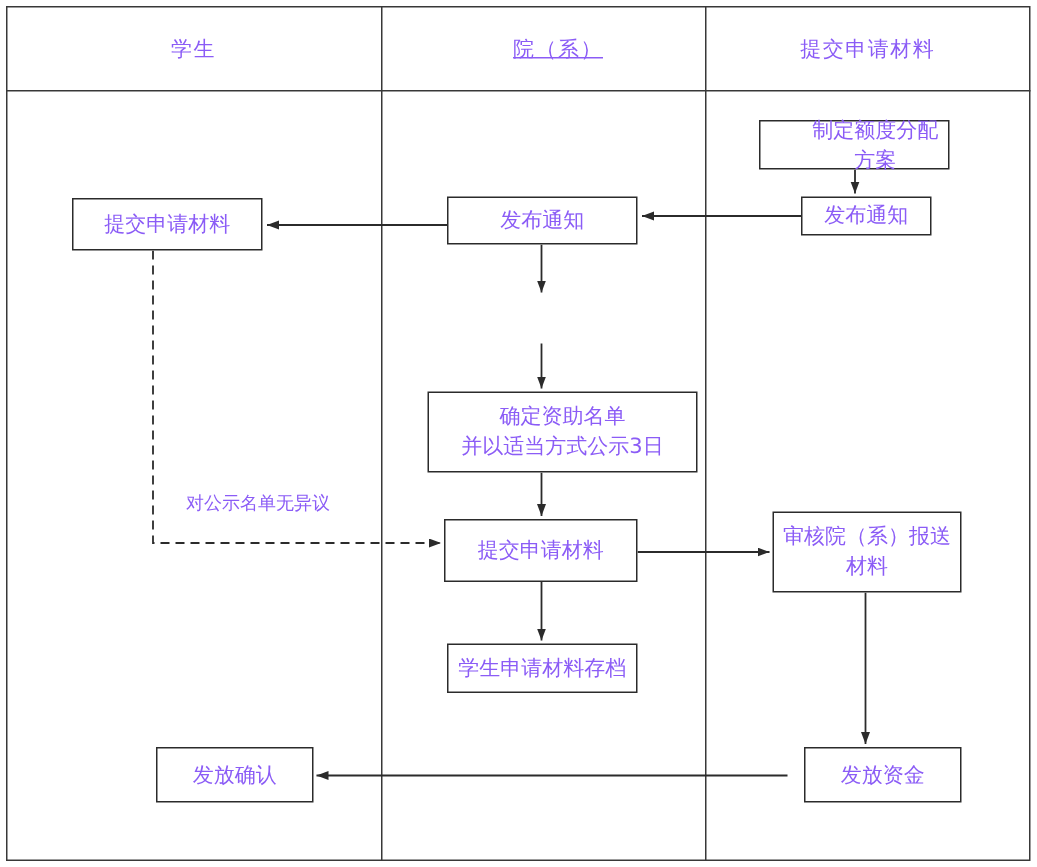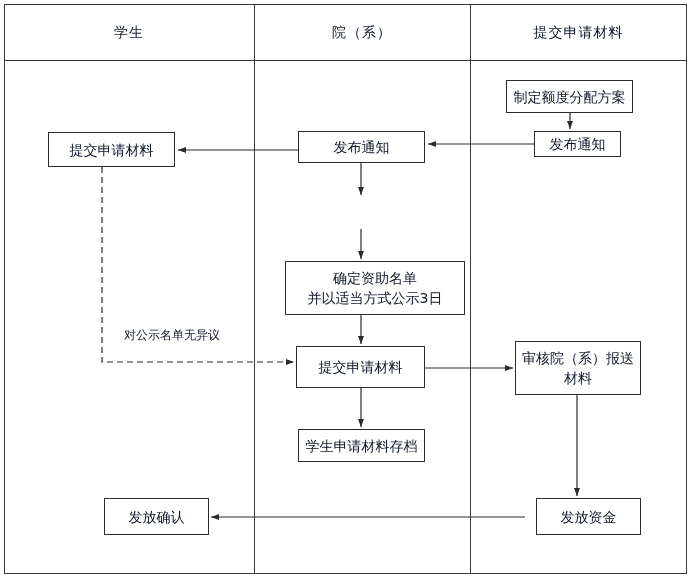--- a/index.html
+++ b/index.html
@@ -1,19 +1,19 @@
 <!DOCTYPE html>
 <html><head>
 <meta charset="utf-8">
 <style>
   html,body{margin:0;padding:0;background:#ffffff;}
   #stage{
     position:relative;width:691px;height:578px;background:#ffffff;
     font-family:"DejaVu Sans","Liberation Sans",sans-serif;
-    color:#0f172a;overflow:hidden;
+    color:#8b5cf6;overflow:hidden;
   }
   .outer-border{
     position:absolute;left:4px;top:4px;width:681px;height:568px;
     border:1px solid #383838;box-sizing:content-box;
   }
   .v-divider{position:absolute;top:4px;width:1px;height:570px;background:#383838;}
   .h-header-line{position:absolute;left:4px;top:60px;width:683px;height:1px;background:#383838;}
   .lane-title{
     position:absolute;top:5px;height:55px;display:flex;align-items:center;justify-content:center;
     font-size:14px;letter-spacing:1px;
@@ -34,21 +34,21 @@
 <body>
 
 <div id="stage">
 
   <div class="outer-border"></div>
   <div class="v-divider" style="left:254px;"></div>
   <div class="v-divider" style="left:470px;"></div>
   <div class="h-header-line"></div>
 
   <div class="lane-title" style="left:5px;width:248px;">学生</div>
-  <div class="lane-title" style="left:255px;width:214px;">院（系）</div>
+  <div class="lane-title" style="left:265px;width:214px;text-decoration:underline;">院（系）</div>
   <div class="lane-title" style="left:471px;width:215px;">提交申请材料</div>
 
   <svg class="wires" width="691" height="578" viewBox="0 0 691 578">
     <defs>
       <marker id="arr" markerWidth="9" markerHeight="7" refX="8" refY="3" orient="auto" markerUnits="userSpaceOnUse">
         <path d="M0,0 L8,3 L0,6 Z" fill="#2b2b2b"></path>
       </marker>
     </defs>
     <line class="wire" x1="570" y1="113" x2="570" y2="129" marker-end="url(#arr)"></line>
     <line class="wire" x1="534" y1="144" x2="428" y2="144" marker-end="url(#arr)"></line>
@@ -58,21 +58,21 @@
     <line class="wire" x1="361" y1="315" x2="361" y2="344" marker-end="url(#arr)"></line>
     <line class="wire" x1="361" y1="388" x2="361" y2="427" marker-end="url(#arr)"></line>
     <line class="wire" x1="425" y1="368" x2="513" y2="368" marker-end="url(#arr)"></line>
     <line class="wire" x1="577" y1="395" x2="577" y2="496" marker-end="url(#arr)"></line>
     <line class="wire" x1="525" y1="517" x2="211" y2="517" marker-end="url(#arr)"></line>
     <path class="wire dashed" d="M102,167 L102,362 L294,362" marker-end="url(#arr)"></path>
   </svg>
 
   <div class="edge-label" style="left:124px;top:327px;">对公示名单无异议</div>
 
-  <div class="node" style="left:506px;top:80px;width:127px;height:33px;">
+  <div class="node" style="left:506px;top:80px;width:127px;height:33px;padding-left:28px;">
     <span>制定额度分配方案</span>
   </div>
   <div class="node" style="left:534px;top:131px;width:87px;height:26px;">
     <span>发布通知</span>
   </div>
   <div class="node" style="left:515px;top:341px;width:126px;height:54px;text-align:center;">
     <span>审核院（系）报送</span>
     <span>材料</span>
   </div>
   <div class="node" style="left:536px;top:498px;width:105px;height:37px;">

